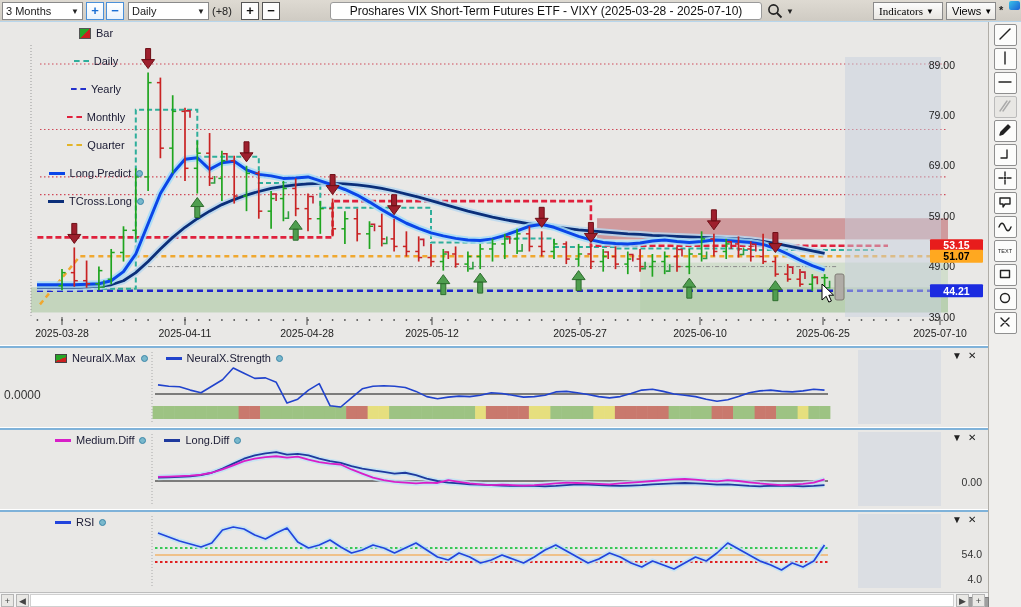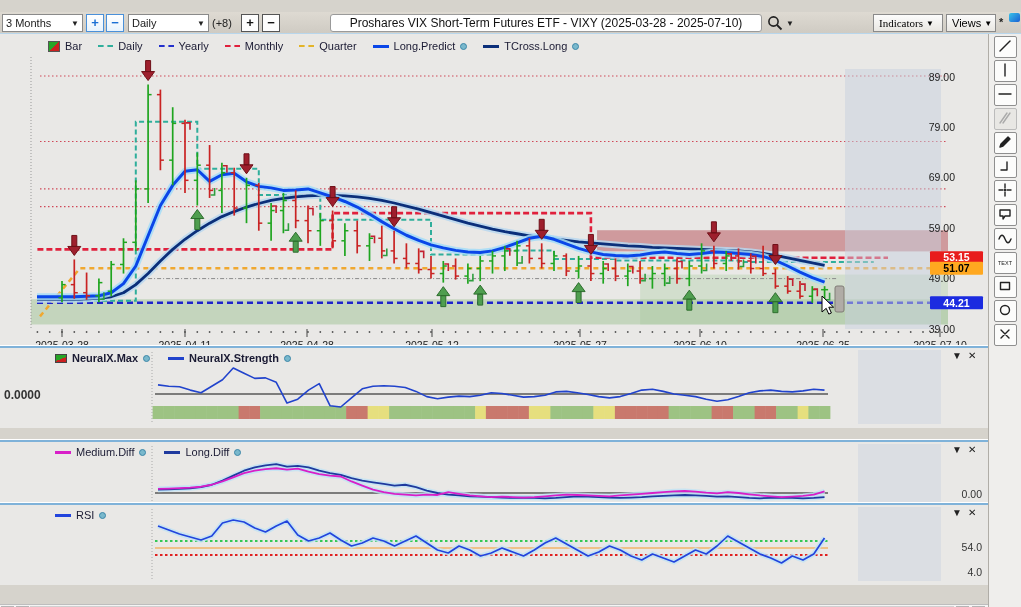--- a/index.html
+++ b/index.html
@@ -1,18 +1,18 @@
 <!DOCTYPE html>
 <html><head>
 <meta charset="utf-8">
 <style>
   * { margin:0; padding:0; box-sizing:border-box; }
   html,body { width:1021px; height:607px; overflow:hidden; background:#d6d3cc;
     font-family:"Liberation Sans","DejaVu Sans",sans-serif; font-size:11px; color:#1a1a1a; }
-  .app { position:relative; width:1021px; height:584px;margin-top:12px; }
+  .app { position:relative; width:1021px; height:584px; }
 
   
   .topbar { position:absolute; left:0; top:0; width:1021px; height:22px;
     background:linear-gradient(#dedad2,#cfcbc3); border-bottom:1px solid #b8d6ec; }
   .combo { position:absolute; top:2px; height:18px; background:#fff; border:1px solid #8a8a8a;
     display:flex; align-items:center; justify-content:space-between; padding:0 3px; cursor:default; }
   .combo .caret { font-size:8px; color:#222; margin-left:4px; }
   .spin { position:absolute; top:2px; width:18px; height:18px; text-align:center; line-height:16px;
     font-weight:bold; font-size:13px; border:1px solid #555; background:#fdfdfd; padding:0; }
   .spin.blue { border:1px solid #4a90d9; color:#1a6fd4; background:linear-gradient(#fff,#e8f3fd); }
@@ -24,21 +24,21 @@
     font-size:11px; padding:0 5px; display:flex; align-items:center; gap:3px; }
   .tool-btn .caret { font-size:8px; }
   .star-label { position:absolute; left:999px; top:4px; font-weight:bold; color:#222; }
   .corner-icon { position:absolute; left:1009px; top:1px; width:11px; height:9px; border-radius:2px;
     background:linear-gradient(135deg,#39c2e8,#1b5fd4); }
   .search-wrap { position:absolute; left:766px; top:2px; display:flex; align-items:center; gap:2px; }
   .search-wrap .caret { font-size:8px; color:#222; }
 
   
   .chart-region { position:absolute; left:0; top:22px; width:988px; height:324px; background:#e9e8e6; }
-  .main-legend { position:absolute; left:48px; top:5px; display:flex; gap:16px; align-items:center; height:14px; }
+  .main-legend { position:absolute; left:48px; top:5px; display:flex; gap:16px; align-items:center; height:14px;flex-direction:column; }
   .legend-item { display:flex; align-items:center; gap:5px; color:#1a1a33; font-size:11px; }
   .sw-dashes { width:15px; border-top:2px dashed; }
   .sw-line { width:16px; border-top:3px solid; }
   .sw-bar-icon { width:12px; height:11px; background:linear-gradient(135deg,#27a527 50%,#cc2020 50%); border:1px solid #555; }
   .sw-max-icon { width:12px; height:9px; background:linear-gradient(160deg,#27a527 55%,#cc2020 55%); border:1px solid #444; }
   .info-dot { width:7px; height:7px; border-radius:50%; background:#79b8cc; border:1px solid #3c86a8; }
 
   .right-col { position:absolute; left:988px; top:22px; width:33px; height:585px;
     background:#efeeec; border-left:1px solid #b0ada7; }
   .tool-icon-btn { display:block; width:23px; height:22px; margin:2px auto 2px auto; background:#fcfcfb;
@@ -546,21 +546,21 @@
           </svg></button>
         <button class="tool-icon-btn"><svg width="16" height="16" viewBox="0 0 16 16">
             <circle cx="8" cy="8" r="4.5" fill="none" stroke="#222" stroke-width="1.4"></circle>
           </svg></button>
         <button class="tool-icon-btn"><svg width="16" height="16" viewBox="0 0 16 16">
             <path d="M4,4 L12,12 M12,4 L4,12" fill="none" stroke="#222" stroke-width="1.4" stroke-linecap="round" stroke-linejoin="round"></path>
           </svg></button>
       </div>
   </div>
 
-  <div class="panel" style="top:334px;font-weight:bold;">
+  <div class="panel" style="top:346px;">
     <div class="panel-legend" id="p1-legend">
         <div class="legend-item">
           <span class="sw-max-icon"></span>
           <span>NeuralX.Max</span>
           <span class="info-dot"></span>
         </div>
         <div class="legend-item">
           <span class="sw-line" style="border-top-color: rgb(33, 67, 204);"></span>
           <span>NeuralX.Strength</span>
           <span class="info-dot"></span>
@@ -666,21 +666,21 @@
         <rect x="858" y="2" width="83" height="74" fill="rgba(205,212,224,0.5)"></rect>
         <line x1="152" x2="152" y1="4" y2="76" stroke="#aaa" stroke-dasharray="1,2"></line>
         <line x1="155" x2="828" y1="51" y2="51" stroke="#111" stroke-width="1.2"></line>
         <polyline points="158,46.875 168.75,46.545 179.5,46.05 190.25,45.555 201,44.73 211.75,42.75 222.5,39.45 233.25,35.325 244,31.2 254.75,28.724999999999998 265.5,27.075 276.25,26.25 287,27.57 297.75,26.580000000000002 308.5,29.55 319.25,32.025000000000006 330,33.675 340.75,34.5 351.5,39.45 362.25,43.575 373,47.7 383.75,50.175 394.5,51.825 405.25,52.65 416,53.475 426.75,52.65 437.5,52.98 448.25,50.175 459,51.825 469.75,53.475 480.5,54.3 491.25,55.125 502,54.63 512.75,55.125 523.5,55.62 534.25,55.125 545,54.3 555.75,53.475 566.5,52.65 577.25,52.98 588,53.475 598.75,53.97 609.5,54.3 620.25,53.475 631,52.65 641.75,51.825 652.5,51 663.25,50.175 674,49.35 684.75,49.02 695.5,49.68 706.25,50.67 717,51.33 727.75,50.175 738.5,51 749.25,52.32 760,53.475 770.75,54.3 781.5,55.125 792.25,54.63 803,53.97 813.75,52.65 824.5,49.35" fill="none" stroke="#bfe2f5" stroke-width="5" opacity="0.8"></polyline>
         <polyline points="158,47.7 168.75,47.37 179.5,46.875 190.25,46.38 201,45.225 211.75,42.75 222.5,38.625 233.25,33.675 244,28.724999999999998 254.75,25.425 265.5,23.28 276.25,22.125 287,24.599999999999998 297.75,23.775000000000002 308.5,25.425 319.25,28.724999999999998 330,31.2 340.75,32.849999999999994 351.5,36.15 362.25,38.625 373,40.275 383.75,41.925 394.5,43.575 405.25,42.75 416,45.225 426.75,48.525 437.5,51 448.25,52.65 459,53.475 469.75,54.3 480.5,54.63 491.25,55.125 502,55.62 512.75,55.95 523.5,55.62 534.25,55.95 545,56.28 555.75,55.95 566.5,55.125 577.25,54.3 588,54.63 598.75,55.125 609.5,55.62 620.25,55.95 631,55.62 641.75,55.125 652.5,54.3 663.25,53.97 674,53.475 684.75,52.98 695.5,53.475 706.25,53.97 717,54.63 727.75,54.3 738.5,55.125 749.25,55.95 760,56.28 770.75,55.95 781.5,55.62 792.25,55.95 803,56.28 813.75,55.95 824.5,55.125" fill="none" stroke="#bfe2f5" stroke-width="5" opacity="0.8"></polyline>
         <polyline points="158,47.7 168.75,47.37 179.5,46.875 190.25,46.38 201,45.225 211.75,42.75 222.5,38.625 233.25,33.675 244,28.724999999999998 254.75,25.425 265.5,23.28 276.25,22.125 287,24.599999999999998 297.75,23.775000000000002 308.5,25.425 319.25,28.724999999999998 330,31.2 340.75,32.849999999999994 351.5,36.15 362.25,38.625 373,40.275 383.75,41.925 394.5,43.575 405.25,42.75 416,45.225 426.75,48.525 437.5,51 448.25,52.65 459,53.475 469.75,54.3 480.5,54.63 491.25,55.125 502,55.62 512.75,55.95 523.5,55.62 534.25,55.95 545,56.28 555.75,55.95 566.5,55.125 577.25,54.3 588,54.63 598.75,55.125 609.5,55.62 620.25,55.95 631,55.62 641.75,55.125 652.5,54.3 663.25,53.97 674,53.475 684.75,52.98 695.5,53.475 706.25,53.97 717,54.63 727.75,54.3 738.5,55.125 749.25,55.95 760,56.28 770.75,55.95 781.5,55.62 792.25,55.95 803,56.28 813.75,55.95 824.5,55.125" fill="none" stroke="#1f3a9e" stroke-width="1.8" stroke-linejoin="round"></polyline>
         <polyline points="158,46.875 168.75,46.545 179.5,46.05 190.25,45.555 201,44.73 211.75,42.75 222.5,39.45 233.25,35.325 244,31.2 254.75,28.724999999999998 265.5,27.075 276.25,26.25 287,27.57 297.75,26.580000000000002 308.5,29.55 319.25,32.025000000000006 330,33.675 340.75,34.5 351.5,39.45 362.25,43.575 373,47.7 383.75,50.175 394.5,51.825 405.25,52.65 416,53.475 426.75,52.65 437.5,52.98 448.25,50.175 459,51.825 469.75,53.475 480.5,54.3 491.25,55.125 502,54.63 512.75,55.125 523.5,55.62 534.25,55.125 545,54.3 555.75,53.475 566.5,52.65 577.25,52.98 588,53.475 598.75,53.97 609.5,54.3 620.25,53.475 631,52.65 641.75,51.825 652.5,51 663.25,50.175 674,49.35 684.75,49.02 695.5,49.68 706.25,50.67 717,51.33 727.75,50.175 738.5,51 749.25,52.32 760,53.475 770.75,54.3 781.5,55.125 792.25,54.63 803,53.97 813.75,52.65 824.5,49.35" fill="none" stroke="#d81fc8" stroke-width="1.8" stroke-linejoin="round"></polyline>
       </svg>
   </div>
 
-  <div class="panel" style="top:491px;text-align:center;">
+  <div class="panel" style="top:510px;text-align:center;">
     <div class="panel-legend" id="p3-legend">
         <div class="legend-item">
           <span class="sw-line" style="border-top-color: rgb(34, 68, 221);"></span>
           <span>RSI</span>
           <span class="info-dot"></span>
         </div>
       </div>
     <span class="axis-label-right" style="top:36px;">54.0</span>
     <span class="axis-label-right" style="top:61px;">4.0</span>
     <div class="panel-controls">

